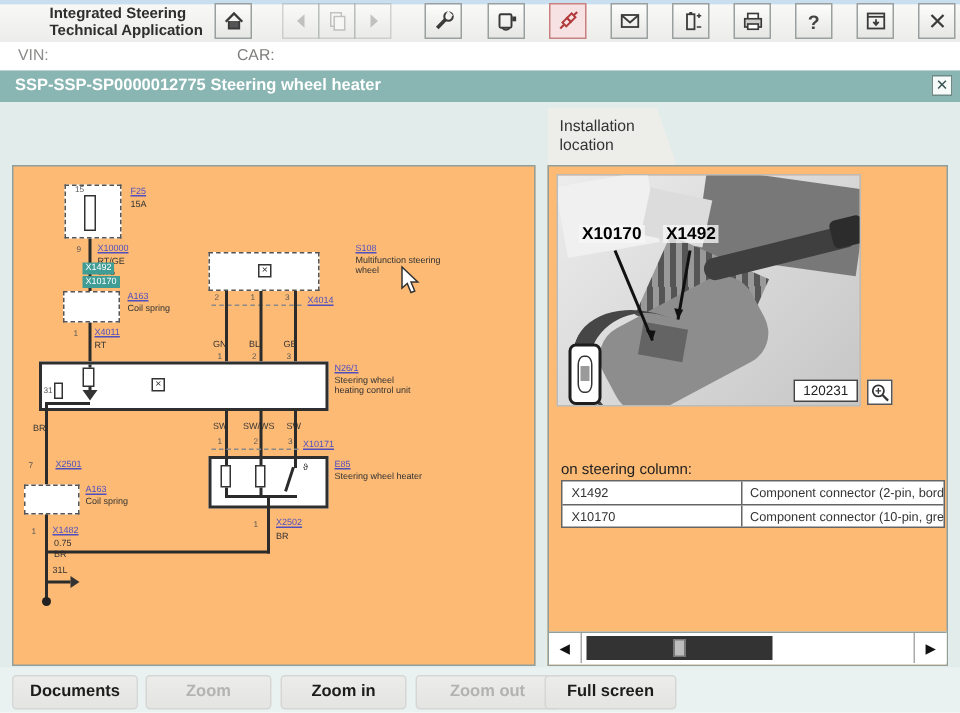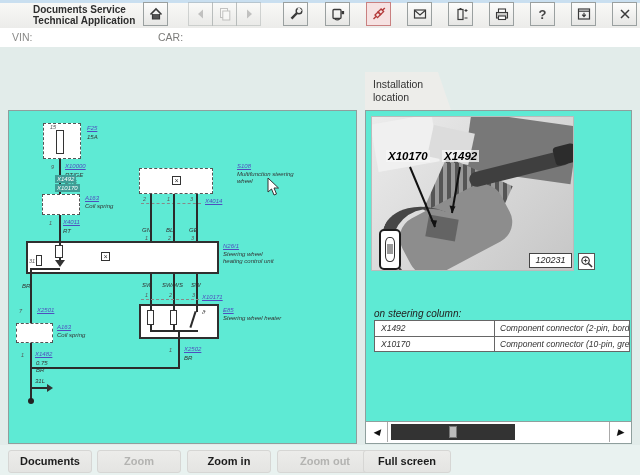--- a/index.html
+++ b/index.html
@@ -35,21 +35,21 @@
 
   
   .content{position:absolute;top:68px;left:0;right:0;height:377px;background:#e2ecea;}
   .tab-left{position:absolute;left:8px;top:12px;width:224px;height:30px;background:#89b6b2;
     clip-path:polygon(0 0,calc(100% - 18px) 0,100% 100%,0 100%);
     color:#fff;font-size:11px;font-weight:bold;line-height:30px;padding-left:7px;
     box-sizing:border-box;}
   .tab-right{position:absolute;left:365px;top:4px;width:86px;height:38px;background:#ededea;
     clip-path:polygon(0 0,calc(100% - 13px) 0,100% 100%,0 100%);
     color:#333;font-size:10.5px;line-height:13px;padding:6px 0 0 8px;box-sizing:border-box;}
-  .panel{position:absolute;background:#5eead4;border:1px solid #8f9f9d;box-sizing:border-box;font-style:italic;}
+  .panel{position:absolute;background:#fdba74;border:1px solid #8f9f9d;box-sizing:border-box;}
   .panel-l{left:8px;top:42px;width:349px;height:334px;}
   .panel-r{left:365px;top:42px;width:267px;height:334px;}
 
   
   .diagram{position:absolute;inset:0;overflow:hidden;}
   .vl{position:absolute;width:2px;background:#2b2b2b;}
   .hl{position:absolute;height:2px;background:#2b2b2b;}
   .dashbox{position:absolute;border:1px dashed #555;box-sizing:border-box;background:#fff;}
   .solbox{position:absolute;border:2px solid #2f2f2f;box-sizing:border-box;}
   .dlbl{position:absolute;font-size:6px;line-height:7px;color:#333;white-space:nowrap;}
@@ -119,21 +119,21 @@
   .cursor{position:absolute;pointer-events:none;}
 </style>
 </head>
 <body>
 
 <div class="screen">
 
   <div class="topstrip"></div>
   <div class="tbar">
     <div class="appttl">
-      <div>Documents Service</div>
+      <div>Integrated Steering</div>
       <div>Technical Application</div>
     </div>
 
     <div class="ibtn" style="left:143px;">
       <svg width="16" height="16" viewBox="0 0 16 16">
         <path d="M2.5 8.5 L8 3 L13.5 8.5" fill="none" stroke="#3a3a3a" stroke-width="1.6"></path>
         <path d="M4.5 8 V13 H11.5 V8" fill="#555" stroke="#3a3a3a" stroke-width="1.2"></path>
       </svg>
     </div>
     <div class="ibtn dis" style="left:188px;">
@@ -210,20 +210,24 @@
         <path d="M4 4 L12 12 M12 4 L4 12" stroke="#3a3a3a" stroke-width="1.5"></path>
       </svg>
     </div>
   </div>
 
   <div class="vinbar">
     <span class="vinlab">VIN:</span>
     <span class="carlab">CAR:</span>
   </div>
 
+  <div class="dtbar">
+    <span class="dtitle">SSP-SSP-SP0000012775 Steering wheel heater</span>
+    <span class="dclose">✕</span>
+  </div>
 
   <div class="content">
 
     <div class="tab-right">
       <div>Installation</div>
       <div>location</div>
     </div>
 
     <div class="panel panel-l">
       <div class="diagram">

